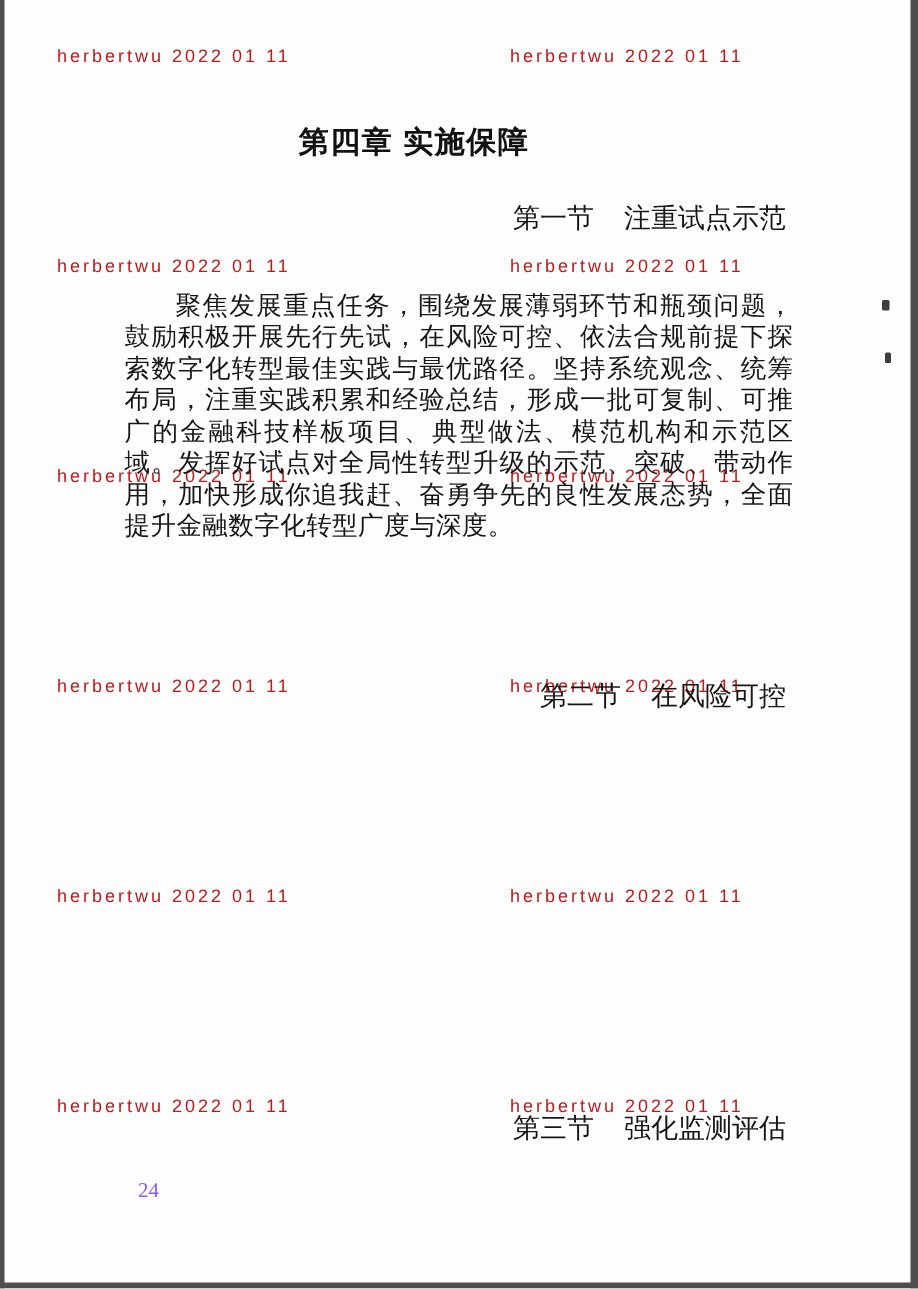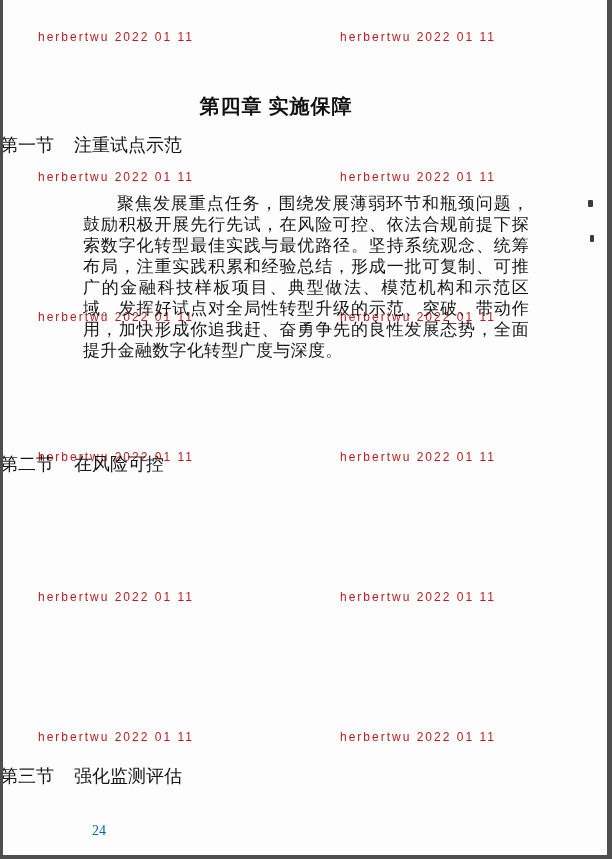--- a/index.html
+++ b/index.html
@@ -36,60 +36,58 @@
     letter-spacing: 2px;
     color: #b91c1c;
   }
   .wm-a { left: 38px; }
   .wm-b { left: 340px; }
   
   .chapter-title {
     position: absolute;
     top: 81px; left: 0; width: 552px;
     text-align: center;
-    font-family: Liberation Serif, serif;
+    font-family: Liberation Sans, sans-serif;
     font-weight: bold;
     font-size: 20px;
     letter-spacing: 1px;
     color: #111;
-    margin-top: 12px;
   }
   
   .section-heading {
     position: absolute;
     left: 0; width: 524px;
-    text-align: left;
+    text-align: right;
     font-size: 18px;
     color: #161616;
   }
   .sec-1 { top: 133px; }
   .sec-2 { top: 452px; }
-  .sec-3 { top: 764px; }
+  .sec-3 { top: 740px; }
   .section-heading .sec-title { margin-left: 20px; }
   
   .para {
     position: absolute;
     left: 83px; width: 446px;
     font-size: 17px;
     line-height: 21px;
     text-align: justify;
     text-justify: inter-character;
     text-indent: 2em;
     letter-spacing: 0.3px;
     color: #161616;
   }
   .para-1 { top: 193px; }
   .para-2 { top: 509px; }
   
   .page-number {
     position: absolute;
     left: 92px; top: 787px;
     font-size: 14px;
-    color: #0369a1;
-    margin-top: 36px;
+    color: #8b5cf6;
   }
   
   .speck { position: absolute; background: #3c3c3c; }
   .speck-1 { left: 588px; top: 200px; width: 5px; height: 7px; border-radius: 1px; }
   .speck-2 { left: 590px; top: 235px; width: 4px; height: 7px; border-radius: 1px; }
 </style>
 </head>
 <body>
 
 <div class="scan-page">

